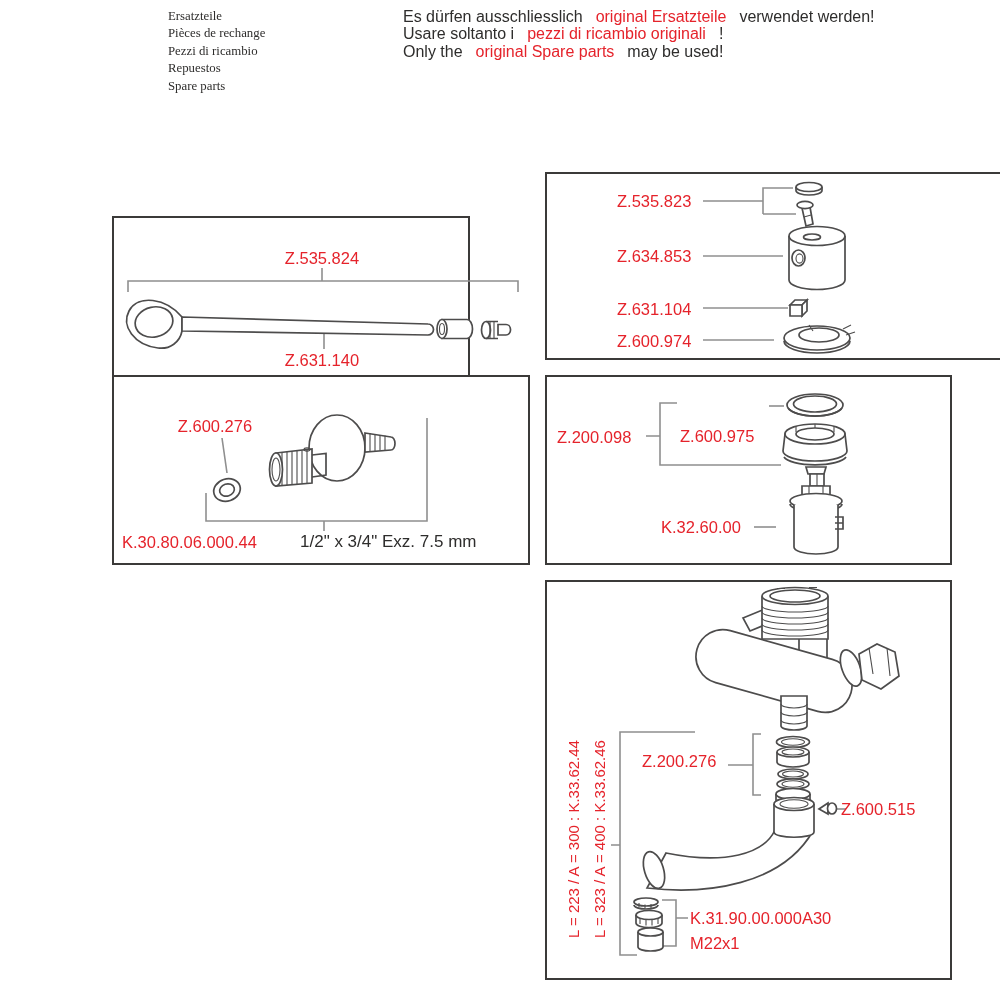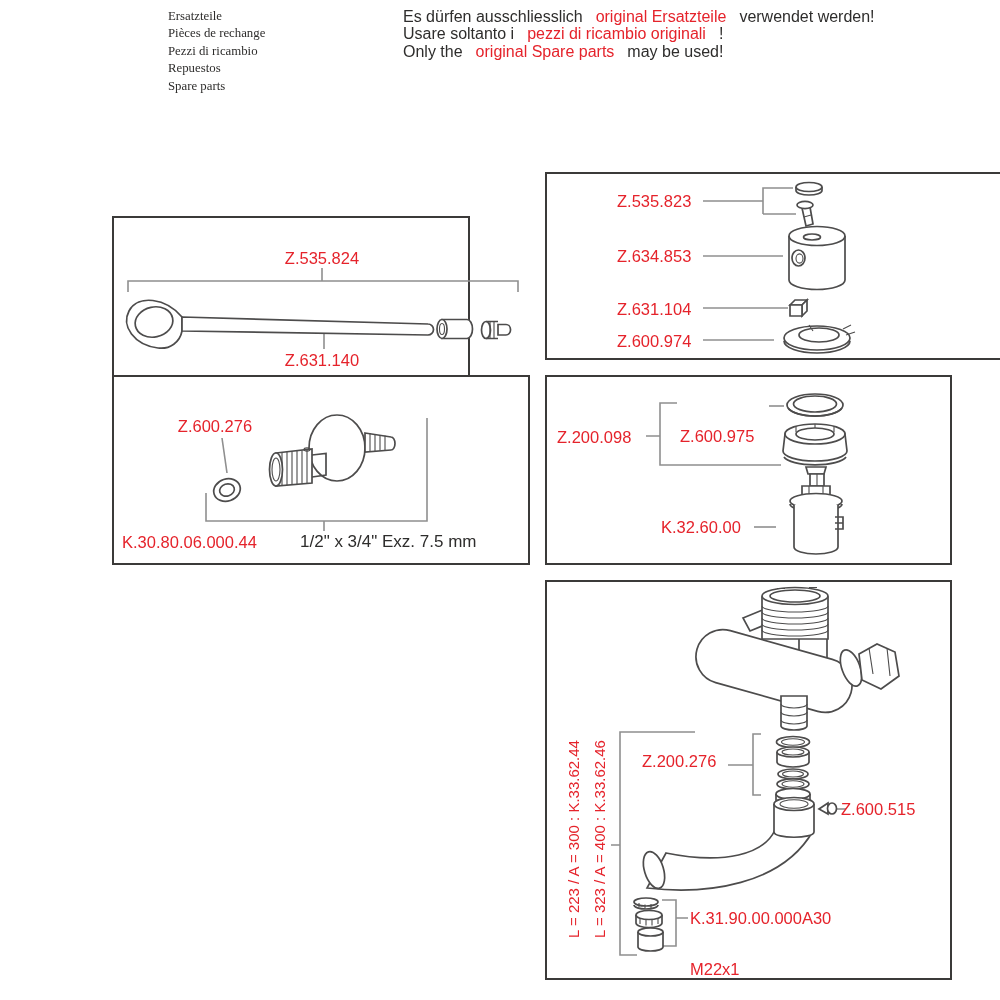--- a/index.html
+++ b/index.html
@@ -208,18 +208,18 @@
       <path class="dth" d="M92,321 v4 M98,322.5 v4 M104,322 v4"></path>
       <path class="dw" d="M89,333 v8 a13,4.5 0 0 0 26,0 v-8"></path>
       <ellipse class="dw" cx="102" cy="333" rx="13" ry="4.5"></ellipse>
       <path class="dth" d="M93,336 v6 M99,337.5 v6 M105,337.5 v6 M111,336 v6"></path>
       <path class="dw" d="M91,350 v15 a12.5,4 0 0 0 25,0 v-15"></path>
       <ellipse class="dw" cx="103.5" cy="350" rx="12.5" ry="4"></ellipse>
     </svg>
     <div class="plabel" style="left:95px;top:170px;">Z.200.276</div>
     <div class="plabel" style="left:294px;top:218px;">Z.600.515</div>
     <div class="plabel" style="left:143px;top:327px;">K.31.90.00.000A30</div>
-    <div class="plabel" style="left:143px;top:352px;margin-top:26px;">M22x1</div>
+    <div class="plabel" style="left:143px;top:352px;">M22x1</div>
     <div class="vlabel" style="left:16px;">L = 223 / A = 300 : K.33.62.44</div>
     <div class="vlabel" style="left:42px;">L = 323 / A = 400 : K.33.62.46</div>
   </div>
 
 </div>
 
 </body></html>

